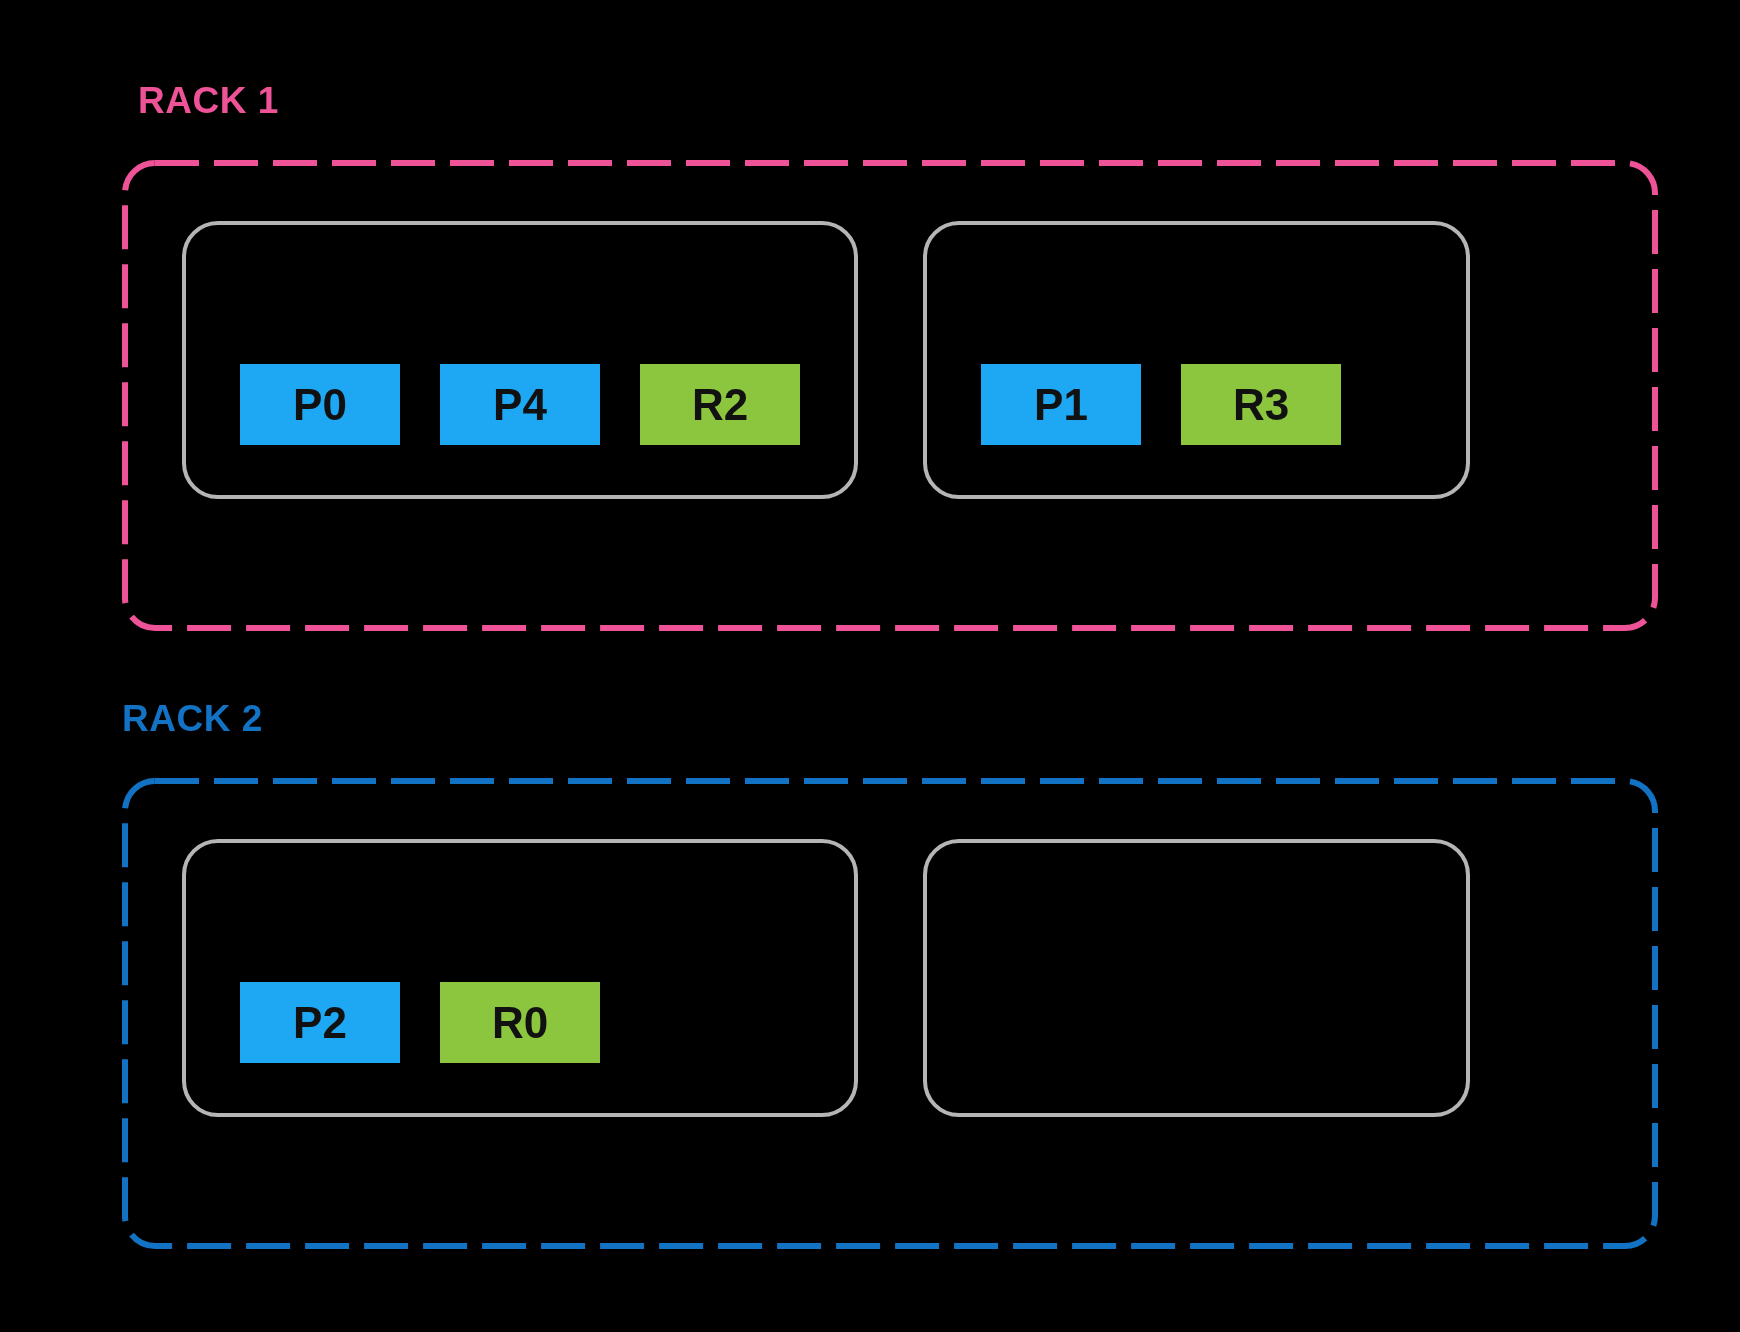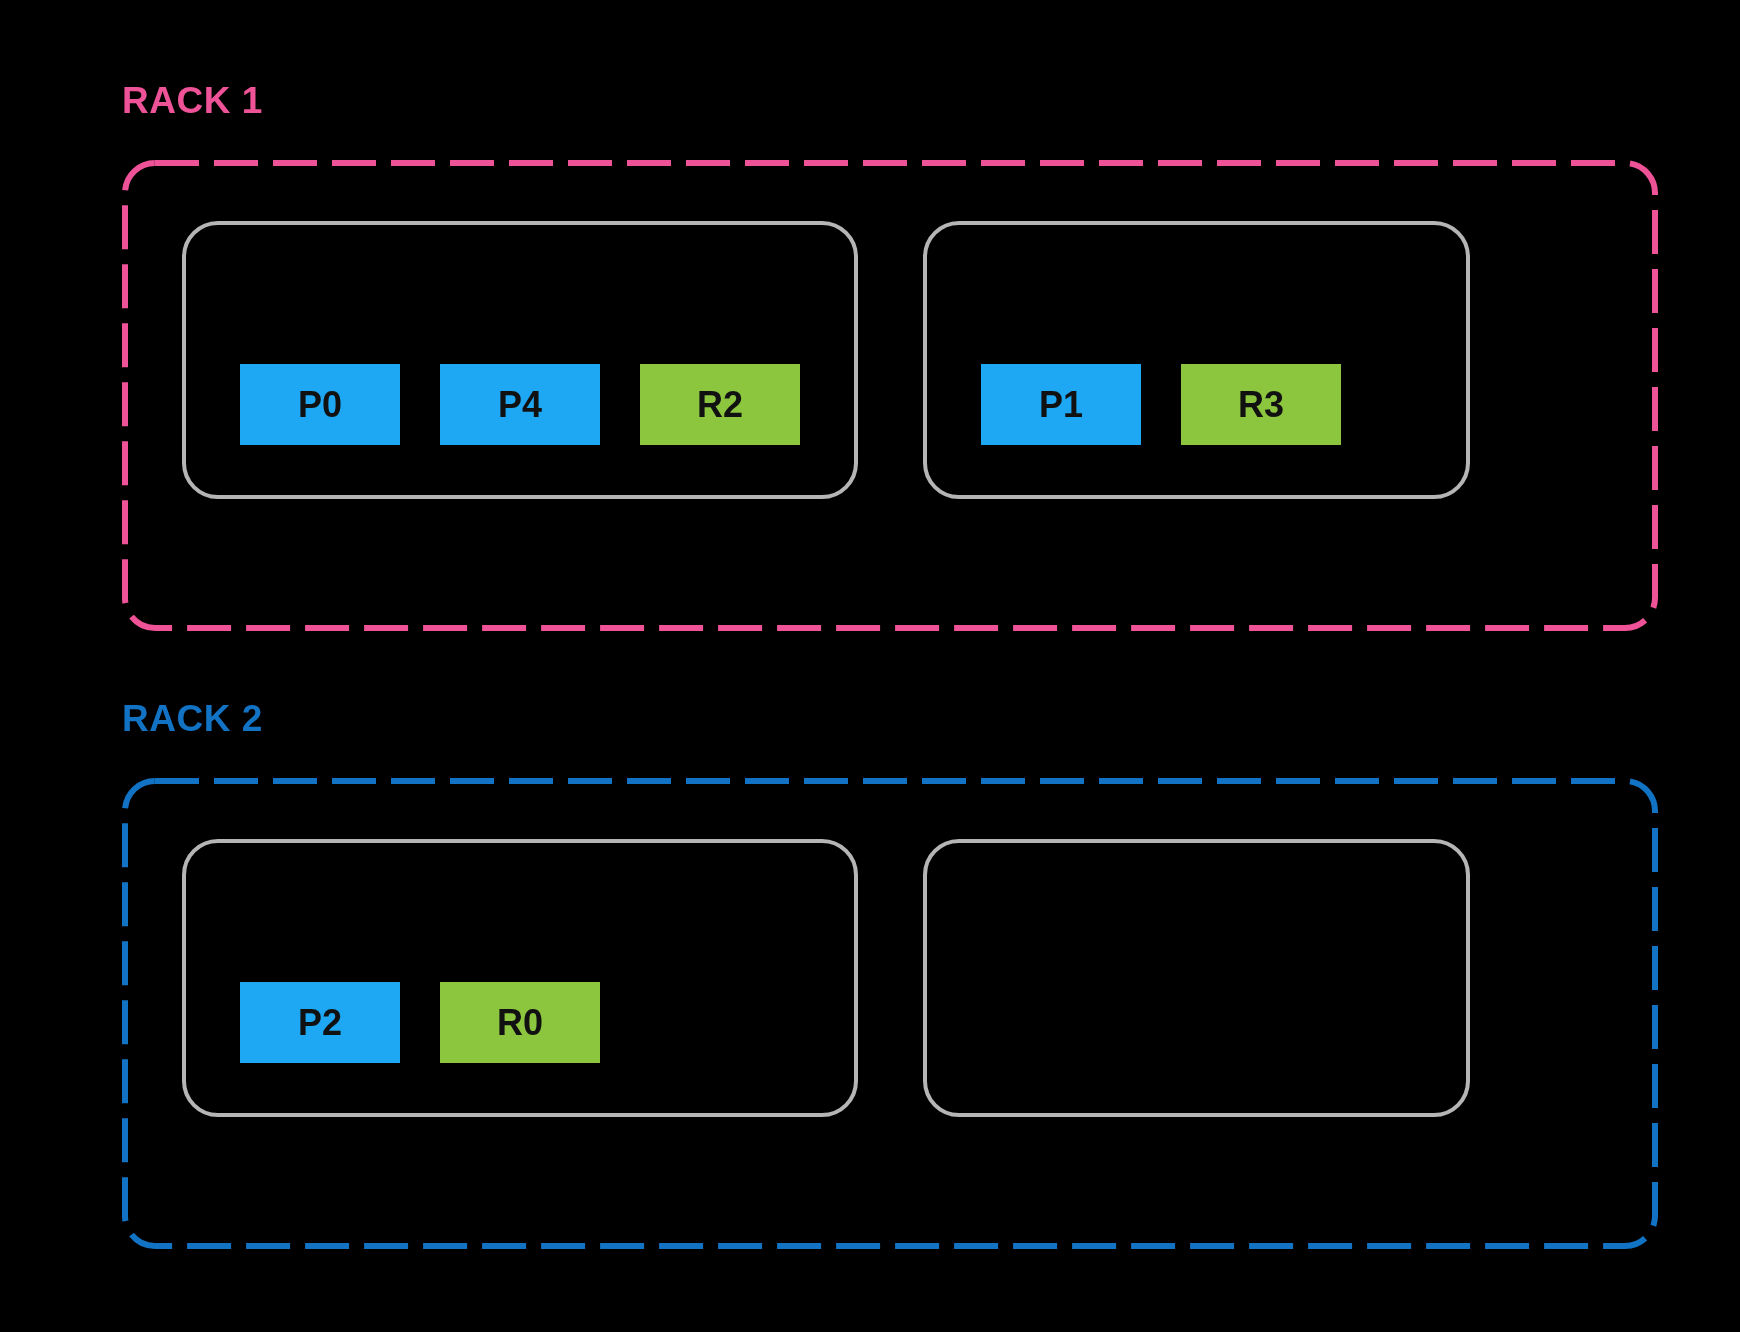--- a/index.html
+++ b/index.html
@@ -14,21 +14,21 @@
   }
   .rack-label {
     position: absolute;
     left: 122px;
     font-size: 37px;
     font-weight: 700;
     letter-spacing: 0.5px;
     line-height: 1;
     white-space: nowrap;
   }
-  #rack1-label { top: 82px; color: var(--rack1-accent, #ee5398); }
+  #rack1-label { top: 82px; color: var(--rack1-accent, #ee5398); margin-left: 16px; }
   #rack2-label { top: 700px; color: var(--rack2-accent, #1273c4); }
 
   .rack-box {
     position: absolute;
     left: 122px;
     width: 1536px;
     height: 471px;
   }
   #rack1-box { top: 160px; }
   #rack2-box { top: 778px; }
@@ -58,21 +58,21 @@
     top: 139px;
     display: flex;
     gap: 40px;
   }
   .block {
     width: 160px;
     height: 81px;
     display: flex;
     align-items: center;
     justify-content: center;
-    font-size: 36px;
+    font-size: 44px;
     font-weight: 700;
     color: var(--block-text, #111);
   }
   .block.primary { background: var(--primary-block, #1ea7f2); }
   .block.replica { background: var(--replica-block, #8cc63f); }
 </style>
 </head>
 <body style="--background: #000000; --rack1-accent: #ee5398; --rack2-accent: #1273c4; --primary-block: #1ea7f2; --replica-block: #8cc63f; --host-border: #b5b5b5; --block-text: #111111;">
 
 <div id="rack1-label" class="rack-label">RACK 1</div>

